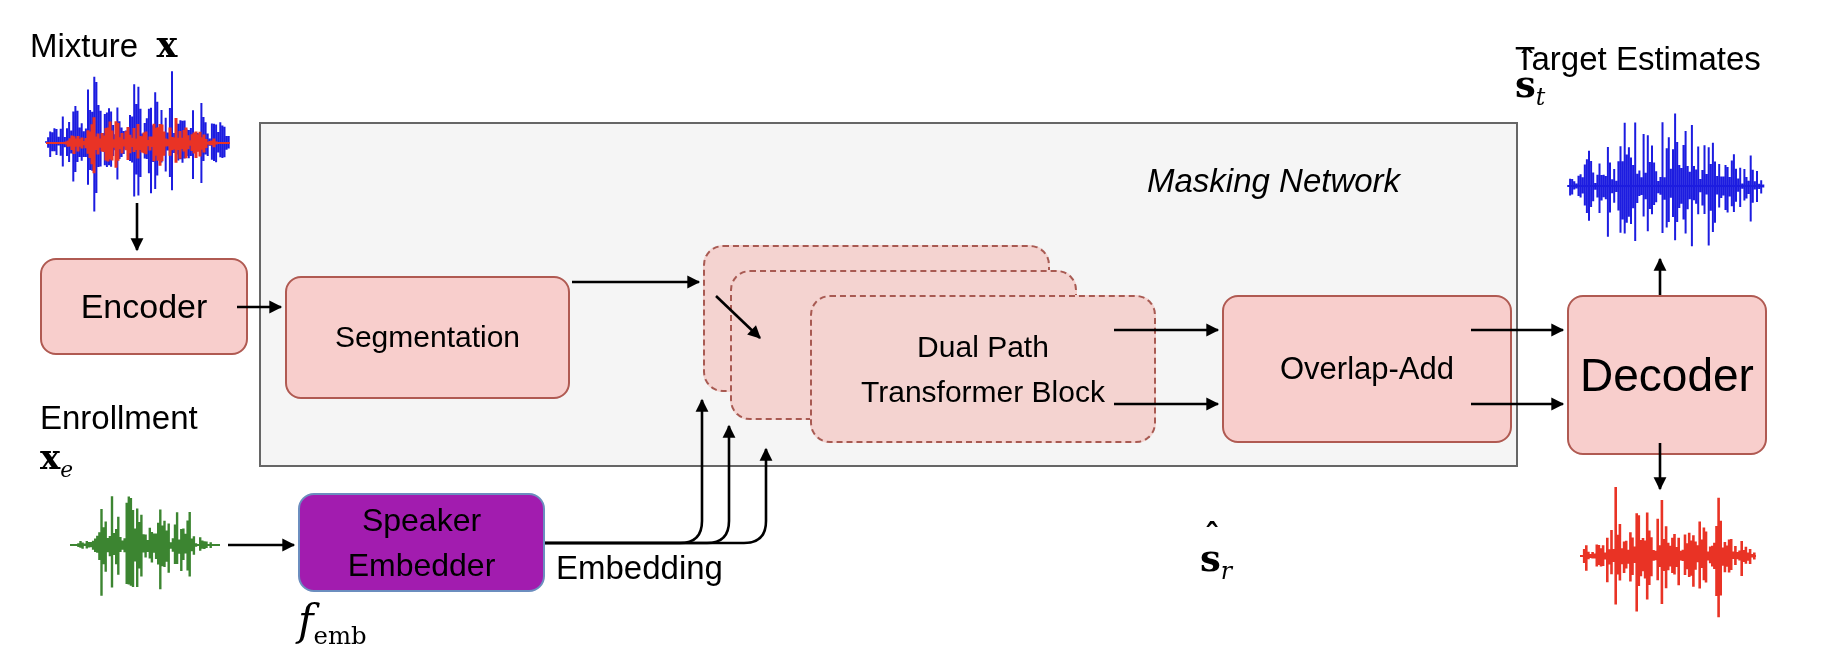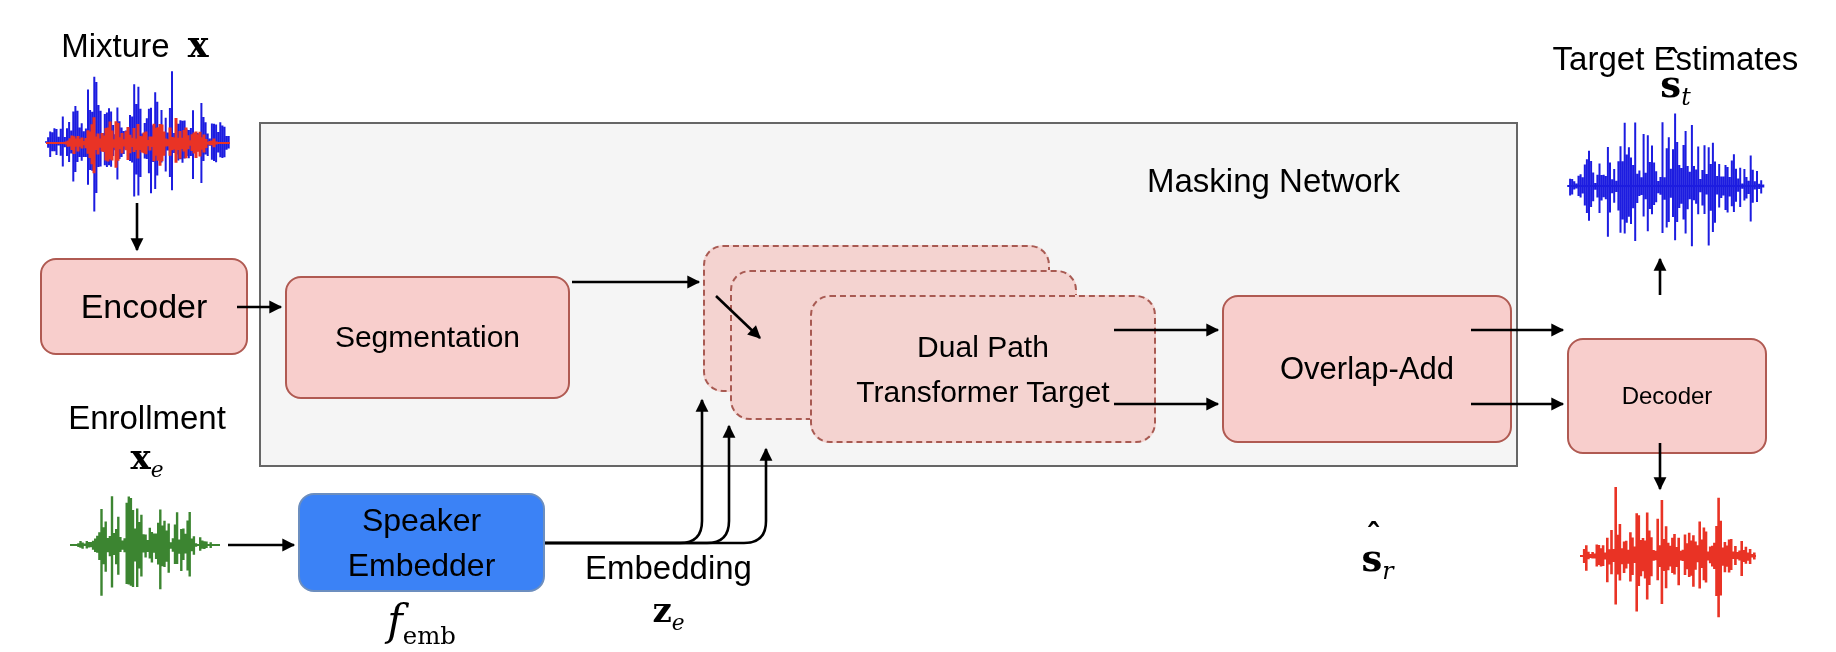--- a/index.html
+++ b/index.html
@@ -4,43 +4,43 @@
 <style>
   html,body{margin:0;padding:0;background:#ffffff;}
   #stage{position:relative;width:1836px;height:652px;background:#ffffff;overflow:hidden;
          font-family:"Liberation Sans",sans-serif;color:#000;}
   
   .mask-container{position:absolute;left:259px;top:122px;width:1259px;height:345px;
     background:#f5f5f5;border:2px solid #666666;z-index:1;box-sizing:border-box;}
   .box{position:absolute;display:flex;align-items:center;justify-content:center;text-align:center;
     border-radius:16px;box-sizing:border-box;z-index:3;line-height:1.22;}
   .pink{background:#f8cecc;border:2.5px solid #b05a52;}
-  .blue{background:#3b82f6;border:2.5px solid #6c8ebf;}
+  .blue{background:#a21caf;border:2.5px solid #6c8ebf;}
   .dashed{position:absolute;background:#f4d3d0;border:2.5px dashed #a85a52;border-radius:20px;
     box-sizing:border-box;z-index:2;display:flex;align-items:center;justify-content:center;text-align:center;}
   #encoder{left:40px;top:258px;width:208px;height:97px;font-size:34px;}
   #segmentation{left:285px;top:276px;width:285px;height:123px;font-size:30px;}
   #overlap-add{left:1222px;top:295px;width:290px;height:148px;font-size:31px;}
-  #decoder{left:1567px;top:295px;width:200px;height:116px;font-size:24px;margin-top:43px;}
+  #decoder{left:1567px;top:295px;width:200px;height:160px;font-size:46px;}
   #speaker-embedder{left:298px;top:493px;width:247px;height:99px;font-size:32px;line-height:1.4;}
   #dpt-back{left:703px;top:245px;width:347px;height:147px;}
   #dpt-mid{left:730px;top:270px;width:347px;height:150px;}
   #dpt-front{left:810px;top:295px;width:346px;height:148px;font-size:30px;line-height:1.5;z-index:2;}
   
   #overlay{position:absolute;left:0;top:0;z-index:5;}
   
-  .lbl{position:absolute;z-index:6;text-align:center;font-size:33px;white-space:nowrap;}
+  .lbl{position:absolute;z-index:6;font-size:33px;white-space:nowrap;}
   .math{font-family:"DejaVu Serif",serif;}
   .mbold{font-family:"DejaVu Serif",serif;font-weight:bold;}
   .msub{font-family:"DejaVu Serif",serif;font-style:italic;font-weight:normal;font-size:0.64em;}
   .rsub{font-family:"DejaVu Serif",serif;font-style:normal;font-weight:normal;font-size:0.58em;}
   .srel{position:relative;display:inline-block;}
   .hat{position:absolute;top:-0.62em;left:58%;transform:translateX(-50%);font-size:0.85em;font-weight:bold;
        font-family:"DejaVu Serif",serif;}
-  #masking-label{left:1147px;top:162px;text-align:left;}
+  #masking-label{left:1147px;top:162px;text-align:left;font-style:italic;}
   #mixture-label{left:30px;top:24px;width:210px;}
   #target-label{left:1515px;top:24px;width:321px;margin-top:16px;}
   #target-symbol{left:1515px;top:62px;width:321px;font-size:37px;}
   #residual-label{left:1200px;top:496px;width:355px;}
   #residual-symbol{left:1200px;top:536px;width:355px;font-size:37px;}
   #enrollment-label{left:40px;top:399px;width:214px;}
   #enrollment-symbol{left:40px;top:437px;width:214px;font-size:34px;}
   #femb-label{left:298px;top:596px;width:247px;font-size:42px;font-style:italic;}
   #femb-label .rsub{font-style:normal;}
   #embedding-label{left:556px;top:549px;width:225px;}
@@ -52,21 +52,21 @@
 <div id="stage">
 
   <div class="mask-container"></div>
   <div class="lbl" id="masking-label">Masking Network</div>
 
   <div class="dashed" id="dpt-back"></div>
   <div class="dashed" id="dpt-mid"></div>
   <div class="dashed" id="dpt-front">
     <div>
       <div>Dual Path</div>
-      <div>Transformer Target</div>
+      <div>Transformer Block</div>
     </div>
   </div>
 
   <div class="box pink" id="encoder">
     <span>Encoder</span>
   </div>
   <div class="box pink" id="segmentation">
     <span>Segmentation</span>
   </div>
   <div class="box pink" id="overlap-add">
@@ -131,23 +131,20 @@
   <div class="lbl" id="enrollment-label">Enrollment</div>
   <div class="lbl math" id="femb-label">
     <span>f</span><sub class="rsub">emb</sub>
   </div>
 
   <div class="lbl" id="enrollment-symbol">
     <span class="mbold">x</span><sub class="msub">e</sub>
   </div>
 
   <div class="lbl" id="embedding-label">Embedding</div>
-  <div class="lbl" id="embedding-symbol">
-    <span class="mbold">z</span><sub class="msub">e</sub>
-  </div>
 
   <div class="lbl" id="target-label">Target Estimates</div>
   <div class="lbl" id="target-symbol">
     <span class="srel"><span class="hat">ˆ</span><span class="mbold">s</span></span><sub class="msub">t</sub>
   </div>
 
   <div class="lbl" id="residual-symbol">
     <span class="srel"><span class="hat">ˆ</span><span class="mbold">s</span></span><sub class="msub">r</sub>
   </div>
 

